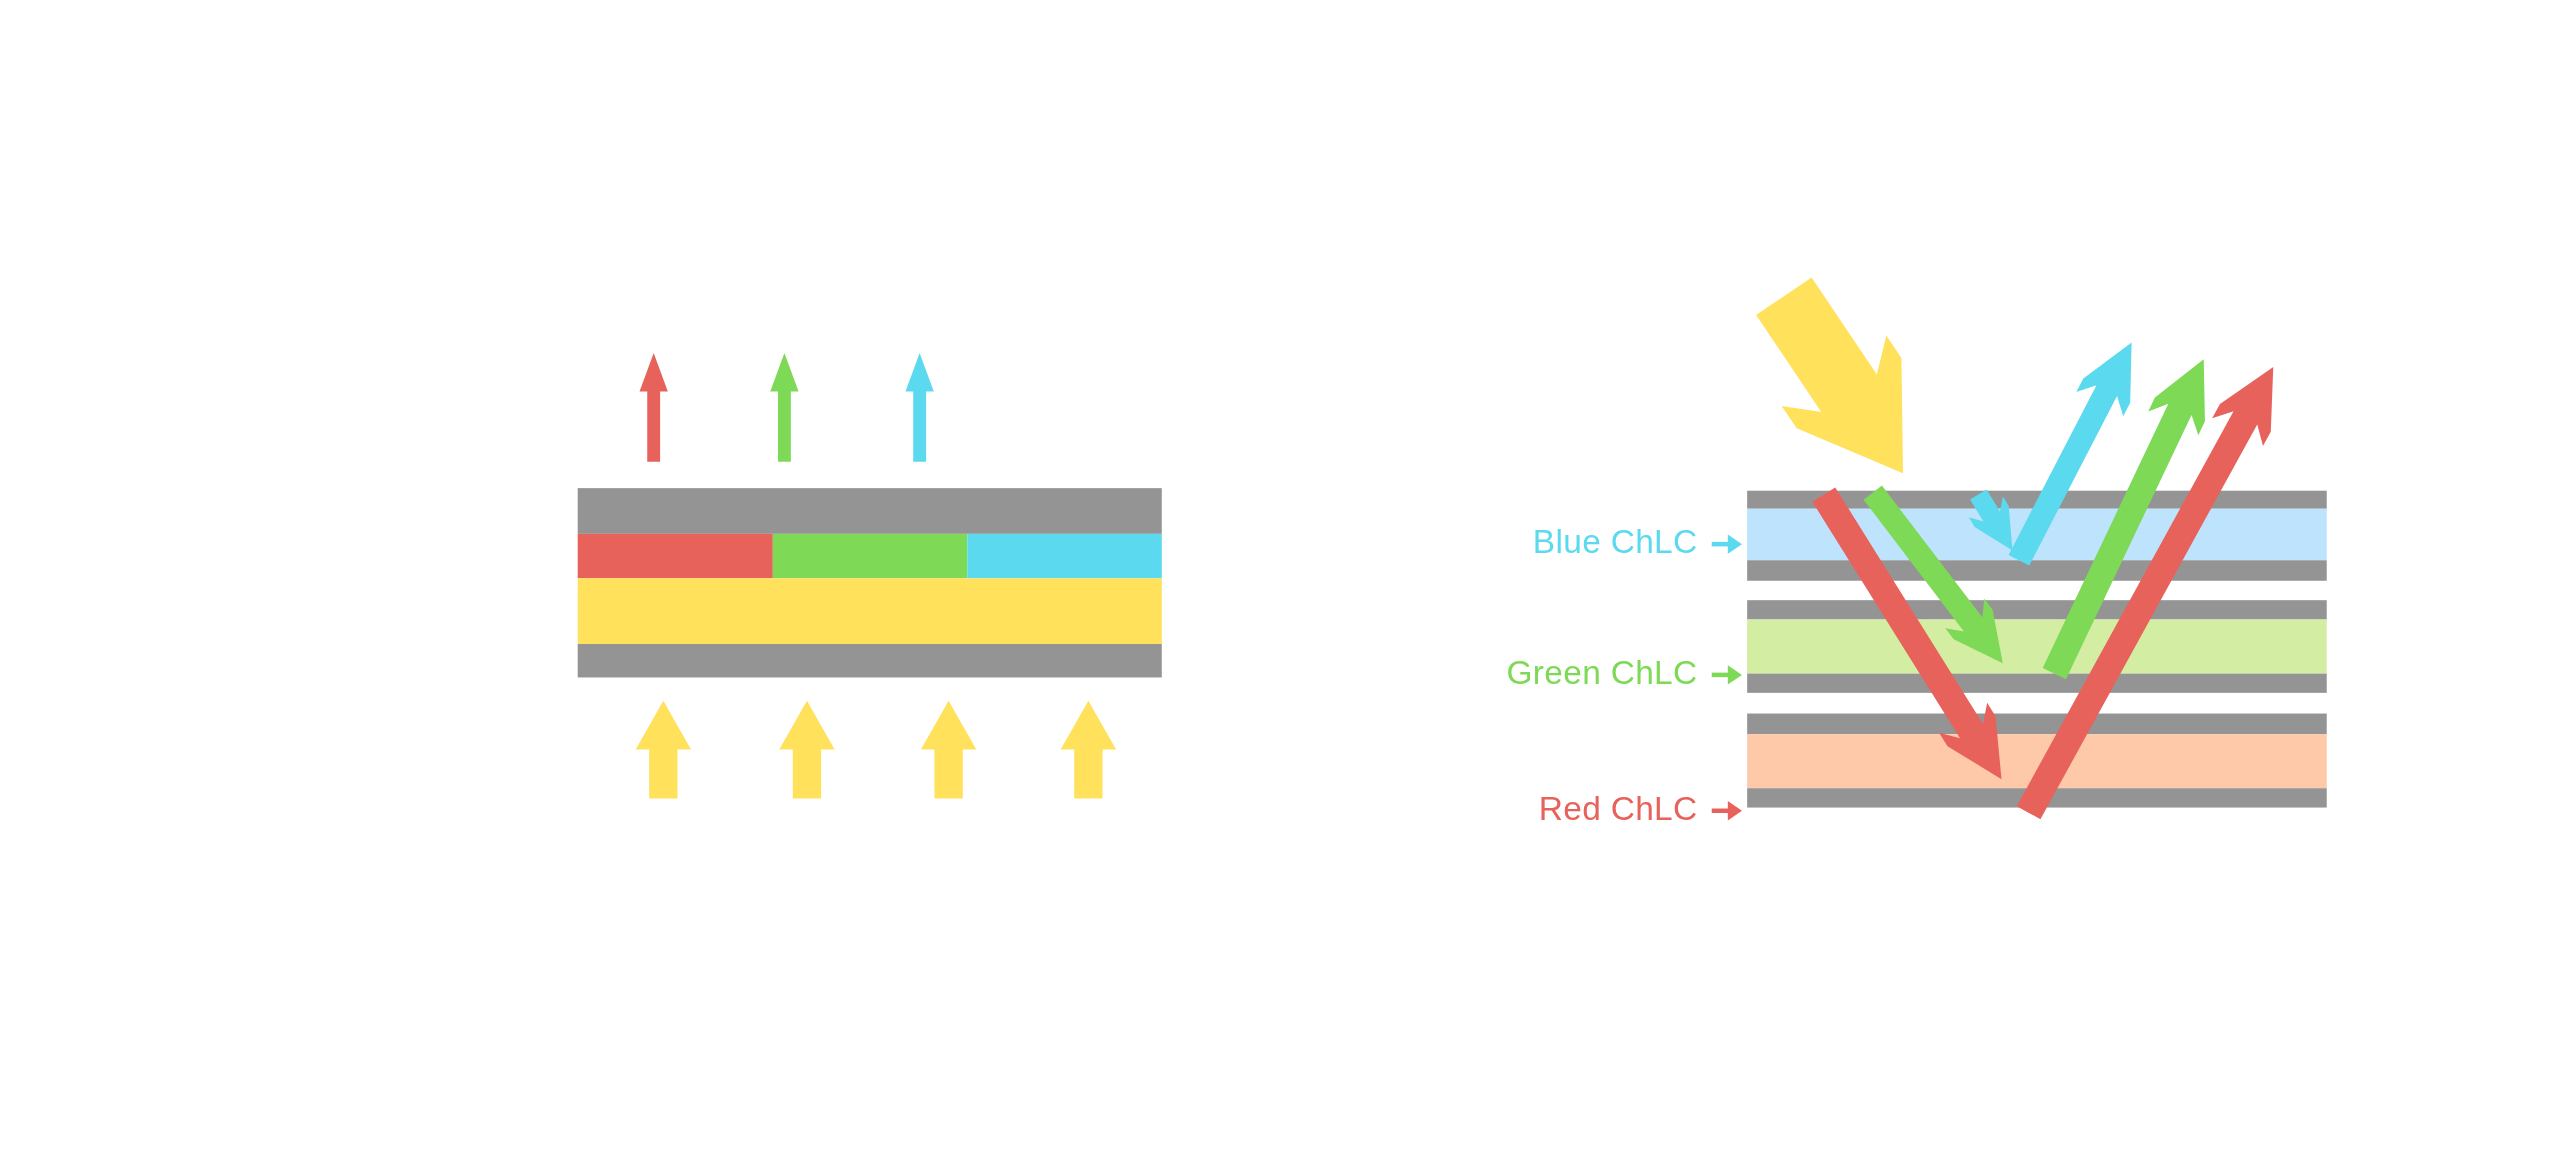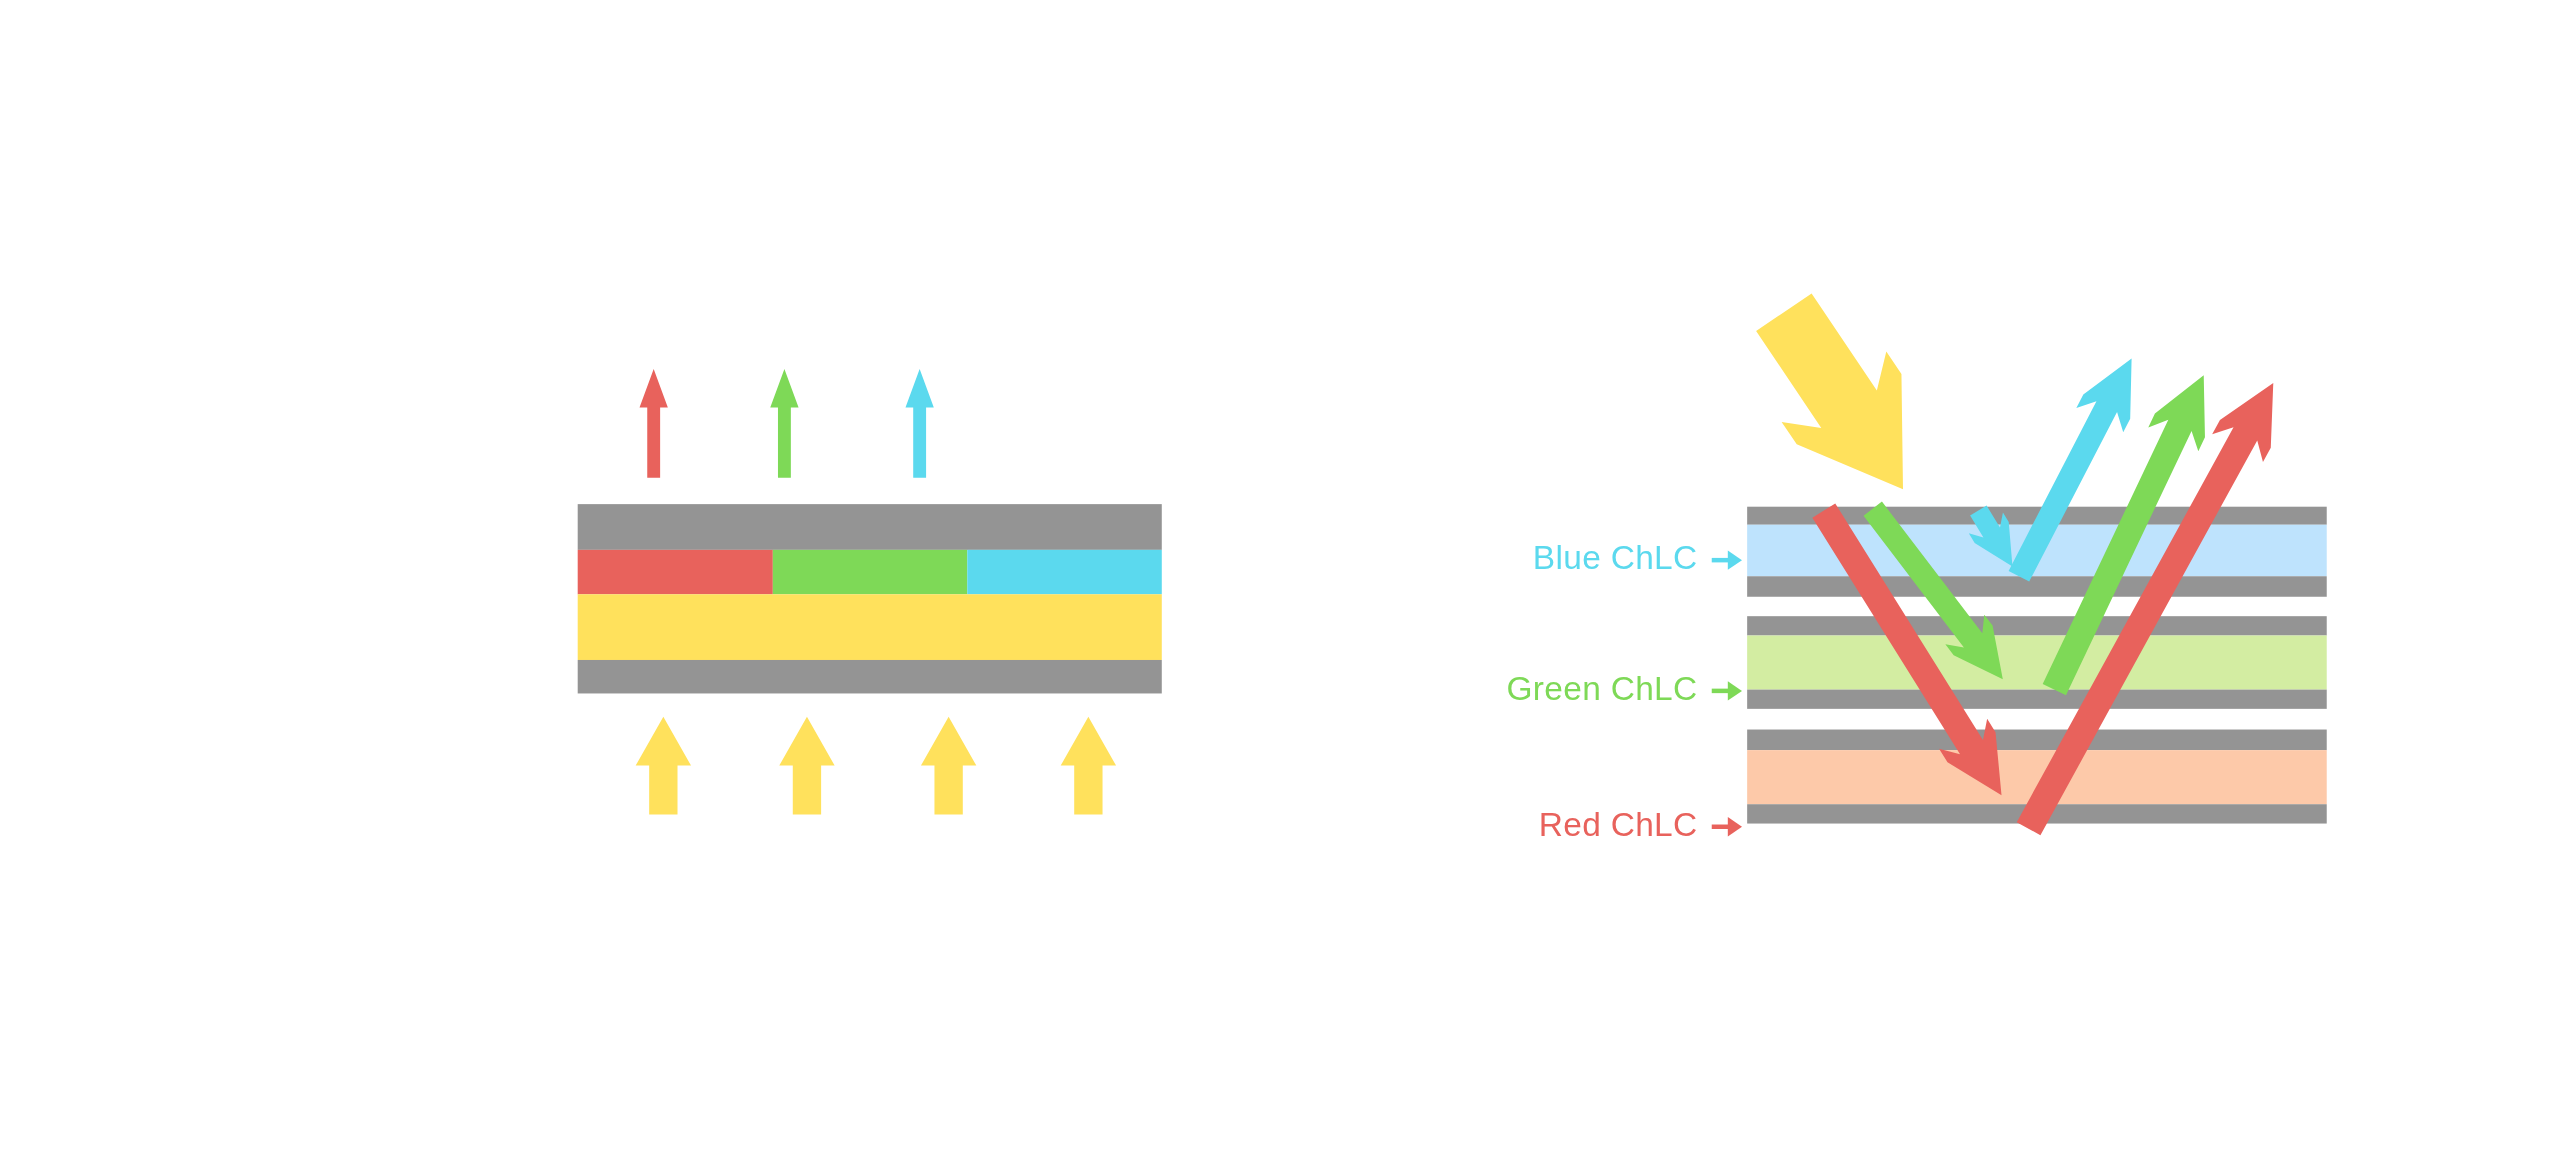--- a/index.html
+++ b/index.html
@@ -1,20 +1,20 @@
 <!DOCTYPE html>
 <html style="font-size:10.3px"><head>
 <meta charset="utf-8">
 <style>
   html,body{margin:0;padding:0;background:#ffffff;}
   body{
     width:2576px;height:1154px;position:relative;overflow:hidden;
     font-family:"Liberation Sans", sans-serif;
   }
-  #stage{position:absolute;left:0;top:16px;width:2576px;height:850px;}
+  #stage{position:absolute;left:0;top:0;width:2576px;height:850px;}
   svg.layer{position:absolute;left:0;top:0;width:2576px;height:1154px;overflow:visible;}
   .lbl{
     font-family:"Liberation Sans", sans-serif;
     font-size:52px;
     font-weight:400;
     letter-spacing:0.5px;
     dominant-baseline:middle;
     text-anchor:end;
   }
 </style>

